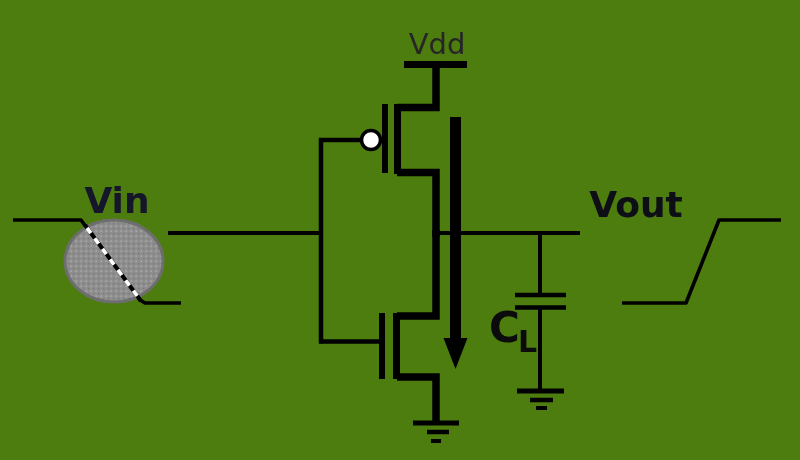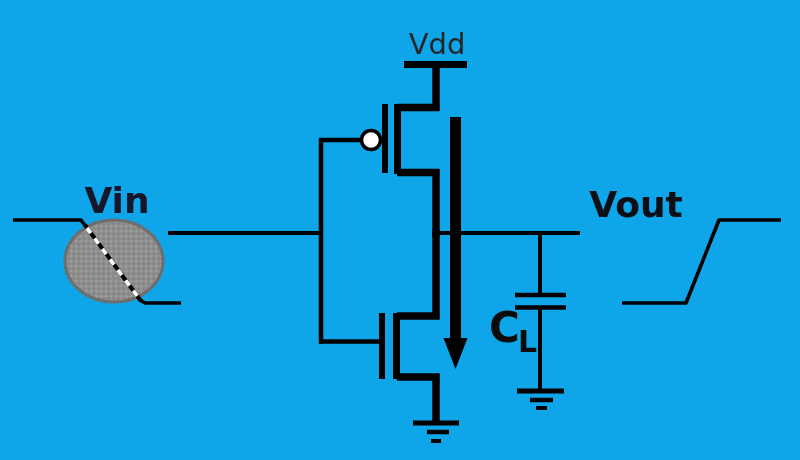--- a/index.html
+++ b/index.html
@@ -1,16 +1,16 @@
 <!DOCTYPE html>
 <html><head>
 <meta charset="utf-8">
 <style>
   html,body{margin:0;padding:0;background:#ffffff;}
-  .canvas{position:relative;width:800px;height:460px;background:#0ea5e9;overflow:hidden;}
+  .canvas{position:relative;width:800px;height:460px;background:#4d7c0f;overflow:hidden;}
   svg{display:block;}
   .wire{stroke:#000;stroke-width:4;fill:none;stroke-linecap:butt;}
   .wire-mid{stroke:#000;stroke-width:4.5;fill:none;}
   .wf{stroke:#000;stroke-width:3.6;fill:none;stroke-linejoin:round;stroke-linecap:butt;}
   .lead{stroke:#000;stroke-width:7.5;fill:none;stroke-linejoin:miter;stroke-miterlimit:10;}
   .bar{stroke:#000;stroke-width:6;fill:none;}
   .bar-ch{stroke:#000;stroke-width:7;fill:none;}
   .rail{stroke:#000;stroke-width:7;fill:none;}
   .gnd1{stroke:#000;stroke-width:5;fill:none;}
   .gnd2{stroke:#000;stroke-width:4.5;fill:none;}

